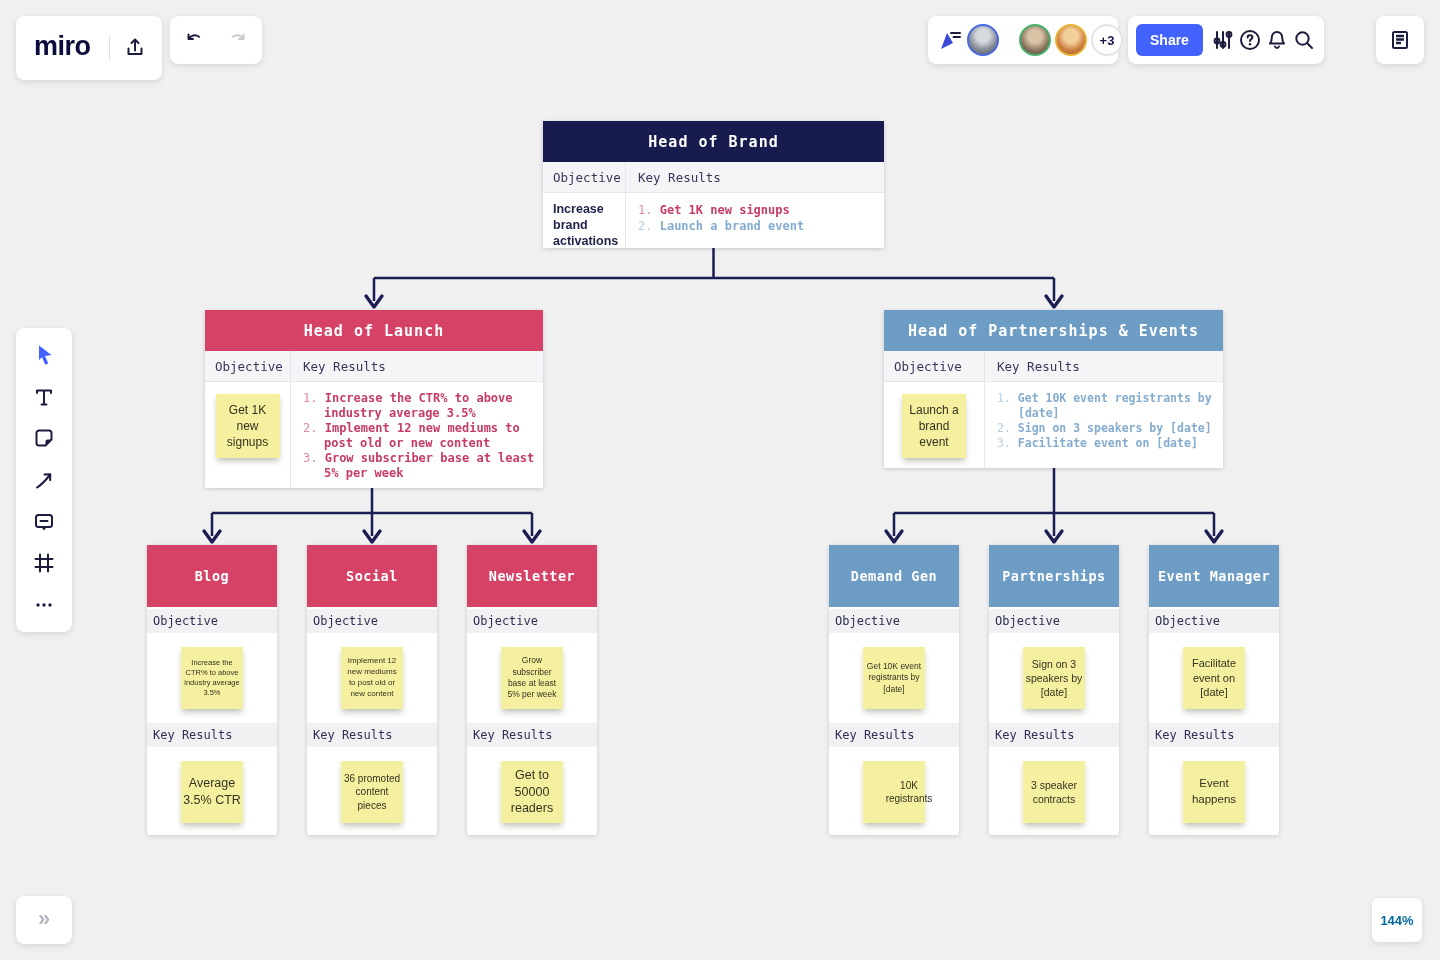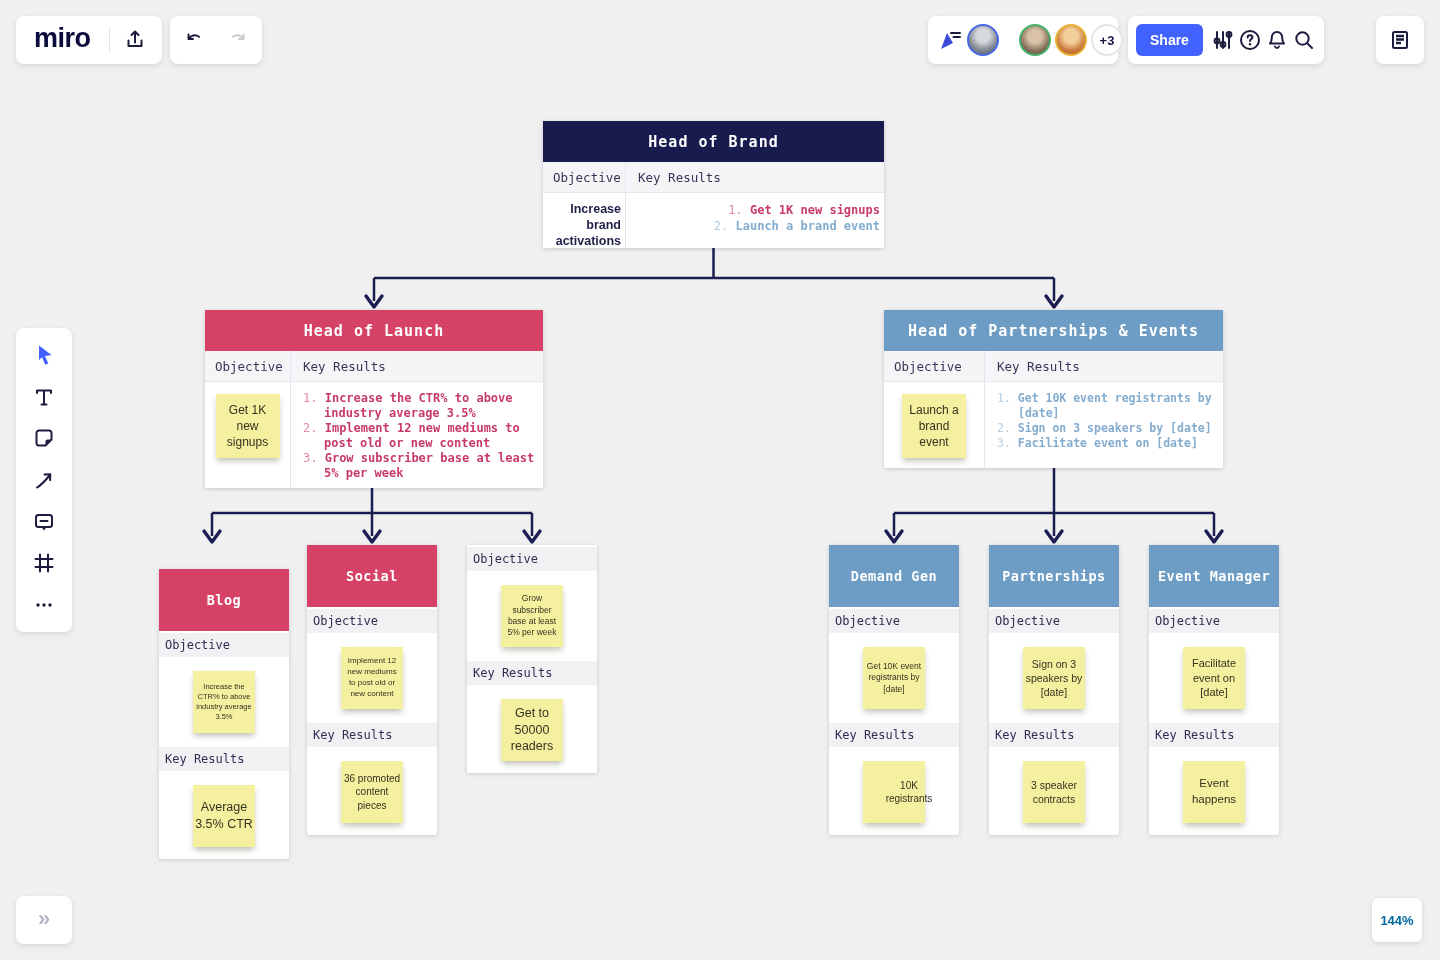--- a/index.html
+++ b/index.html
@@ -17,21 +17,21 @@
     box-shadow:0 2px 6px rgba(9,14,44,.10), 0 0 1px rgba(9,14,44,.08);
     display:flex; align-items:center;
   }
   .icon-btn {
     width:40px; height:40px; display:flex; align-items:center; justify-content:center;
     border:none; background:transparent; border-radius:6px; cursor:pointer; padding:0;
   }
   .icon-btn svg { display:block; }
 
   
-  #logo-panel { left:16px; top:16px; width:146px; height:48px; padding:16px 8px; }
+  #logo-panel { left:16px; top:16px; width:146px; height:64px; padding:16px 8px; }
   .logo-text { font-weight:bold; font-size:27px; letter-spacing:-.5px; color:#0c0c3c; padding:0 12px 3px 10px; }
   .v-divider { width:1px; height:26px; background:#e1e1e6; margin:0 6px; }
   #undo-panel { left:170px; top:16px; width:92px; height:48px; padding:0 4px; justify-content:space-around; }
 
   
   #presence-panel { left:928px; top:16px; width:190px; height:48px; padding:0 9px; gap:4px; }
   .avatar { width:32px; height:32px; border-radius:50%; border:2px solid; flex:0 0 auto; }
   .avatar.a1 { border-color:var(--ring-blue);  background:radial-gradient(circle at 50% 35%, #d6dade 0 28%, #878d95 60%, #50555d 100%); }
   .avatar.a2 { border-color:var(--ring-green); background:radial-gradient(circle at 50% 38%, #d9c2a6 0 30%, #8a7560 62%, #4e4236 100%); }
   .avatar.a3 { border-color:var(--ring-yellow);background:radial-gradient(circle at 50% 36%, #f3cf9a 0 30%, #cd7f42 62%, #a34f1f 100%); }
@@ -139,21 +139,21 @@
     <polyline class="conn-arrow" points="1206,531 1214,542 1222,531"></polyline>
   </g>
 </svg>
 
 <div class="okr-table" style="left:543px; top:121px; width:341px;">
   <div class="tbl-header bg-navy">Head of Brand</div>
   <div class="tbl-sub">
     <span class="col-obj" style="width:82px;">Objective</span>
     <span class="col-kr">Key Results</span>
   </div>
-  <div class="tbl-body" style="height:55px;text-align:right;">
+  <div class="tbl-body" style="height:55px;">
     <div class="obj-cell" style="width:82px;">
       <span class="obj-text">Increase brand activations</span>
     </div>
     <div class="kr-cell">
       <ol class="kr-list kr-root">
         <li class="kr-pink-t">Get 1K new signups</li>
         <li class="kr-blue-t">Launch a brand event</li>
       </ol>
     </div>
   </div>
@@ -192,21 +192,21 @@
     <div class="kr-cell">
       <ol class="kr-list kr-pe">
         <li class="kr-blue-t">Get 10K event registrants by [date]</li>
         <li class="kr-blue-t">Sign on 3 speakers by [date]</li>
         <li class="kr-blue-t">Facilitate event on [date]</li>
       </ol>
     </div>
   </div>
 </div>
 
-<div class="mini-card" style="left:159px;margin-top:24px;">
+<div class="mini-card" style="left:147px;">
   <div class="mini-header bg-pink">Blog</div>
   <div class="mini-label">Objective</div>
   <div class="mini-section">
       <div class="sticky sticky-sm" style="font-size:7.5px;">Increase the CTR% to above industry average 3.5%</div>
     </div>
   <div class="mini-label">Key Results</div>
   <div class="mini-section">
       <div class="sticky sticky-sm" style="font-size:12.5px;">Average 3.5% CTR</div>
     </div>
 </div>
@@ -217,20 +217,21 @@
   <div class="mini-section">
       <div class="sticky sticky-sm" style="font-size:8px;">Implement 12 new mediums to post old or new content</div>
     </div>
   <div class="mini-label">Key Results</div>
   <div class="mini-section">
       <div class="sticky sticky-sm" style="font-size:10px;">36 promoted content pieces</div>
     </div>
 </div>
 
 <div class="mini-card" style="left:467px;">
+  <div class="mini-header bg-pink">Newsletter</div>
   <div class="mini-label">Objective</div>
   <div class="mini-section">
       <div class="sticky sticky-sm" style="font-size:8.5px;">Grow subscriber base at least 5% per week</div>
     </div>
   <div class="mini-label">Key Results</div>
   <div class="mini-section">
       <div class="sticky sticky-sm" style="font-size:12.5px;">Get to 50000 readers</div>
     </div>
 </div>
 

